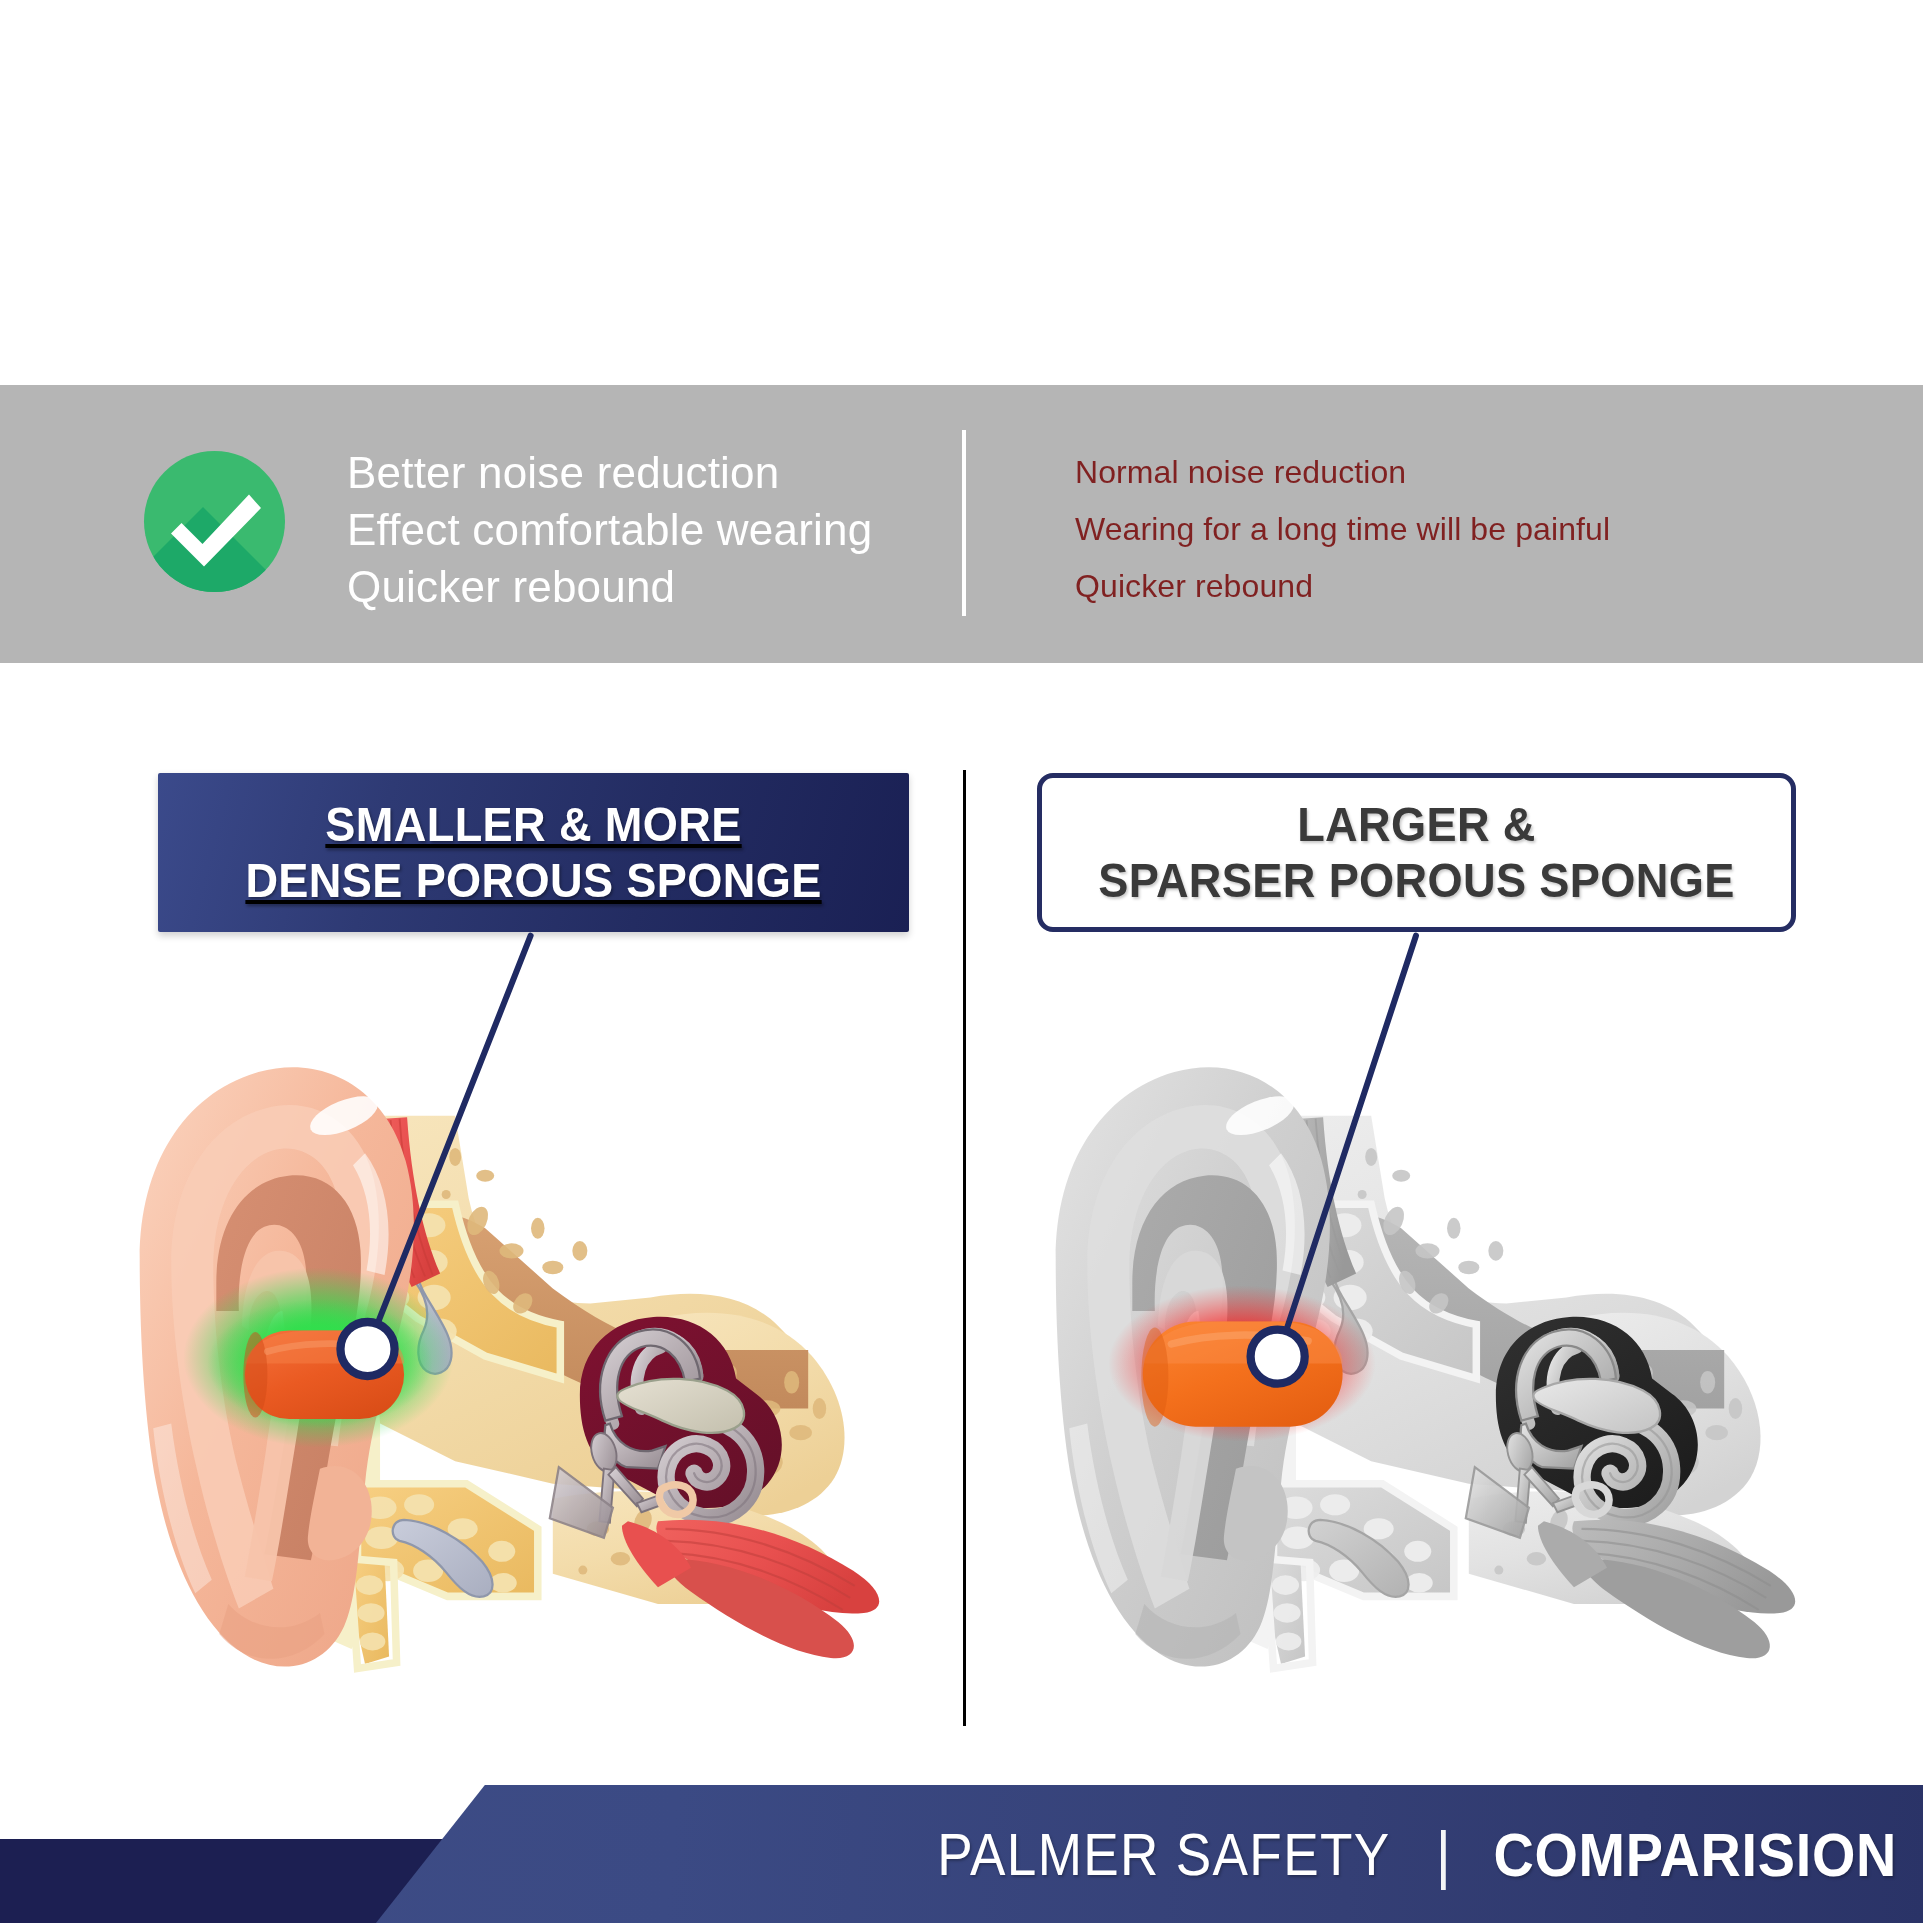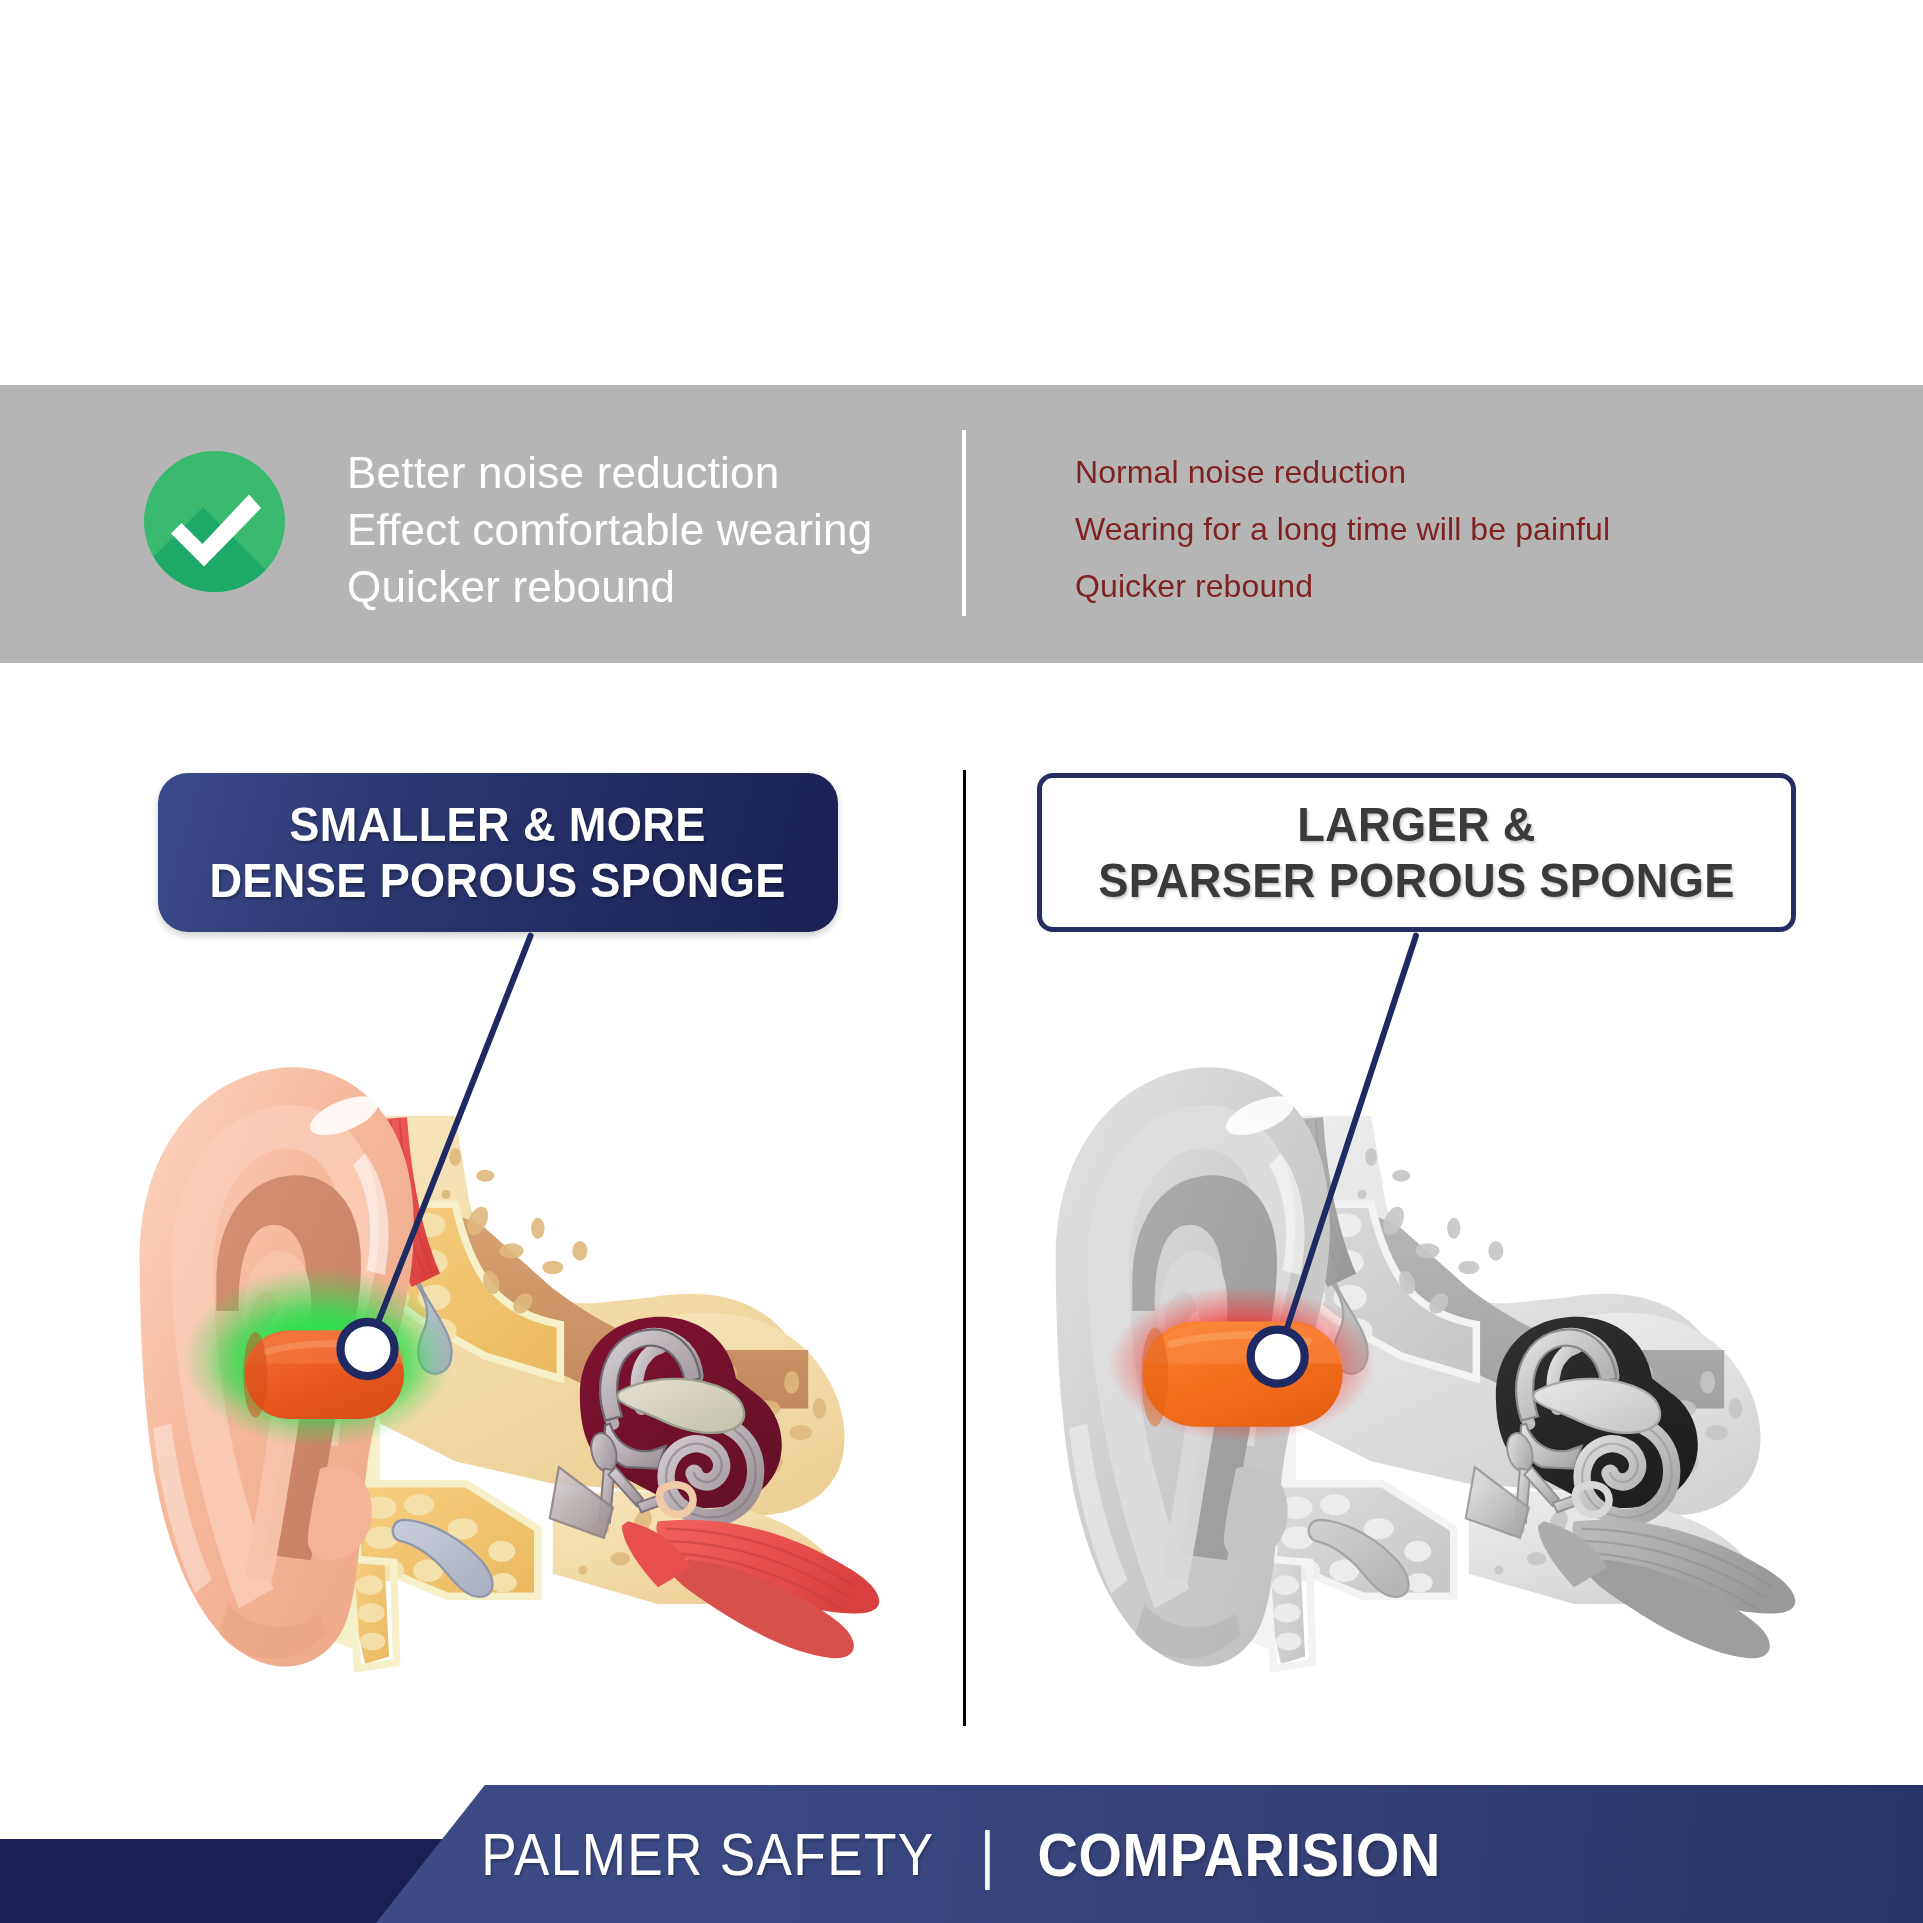--- a/index.html
+++ b/index.html
@@ -85,24 +85,25 @@
   }
 
   
   .callout-box {
     position: absolute;
     display: flex; align-items: center; justify-content: center;
     text-align: center;
   }
   .callout-box.filled {
     left: 158px; top: 773px;
-    width: 680px; height: 159px;
-    border-radius: 30px;
+    width: 751px; height: 159px;
+    border-radius: 2px;
     background: linear-gradient(105deg, #3b4a8b 0%, #2e3a74 30%, #232c62 65%, #1a2054 100%);
     box-shadow: 0 3.8px 7.5px rgba(0,0,0,0.18);
+    text-decoration: underline;
   }
   .callout-box.outlined {
     left: 1037px; top: 773px;
     width: 759px; height: 159px;
     border-radius: 16px;
     background: #ffffff;
     border: 5.3px solid #252d63;
   }
   .callout-text {
     font-size: 48px; font-weight: 700;
@@ -133,21 +134,21 @@
   }
   .footer-slant {
     position: absolute; left: 0; top: 1785px;
     width: 1924px; height: 139px;
     background: linear-gradient(95deg, #3f4d86 0%, #3b4a84 35%, #343f75 70%, #2a3367 100%);
     clip-path: polygon(25.2% 0, 100% 0, 100% 100%, 19.5% 100%);
   }
   .footer-text {
     position: absolute; left: 0; top: 1785px;
     width: 1920px; height: 139px;
-    display: flex; align-items: center; justify-content: center;
+    display: flex; align-items: center; justify-content: flex-end;
     gap: 19.5px;
     white-space: nowrap;
   }
   .footer-brand {
     color: #ffffff; font-size: 59px; font-weight: 400;
     letter-spacing: 1.5px; transform: scaleX(0.9);
     text-shadow: 1.5px 2.3px 3px rgba(0,0,0,0.28);
   }
   .footer-sep {
     color: #ffffff; font-size: 65px; font-weight: 300;

